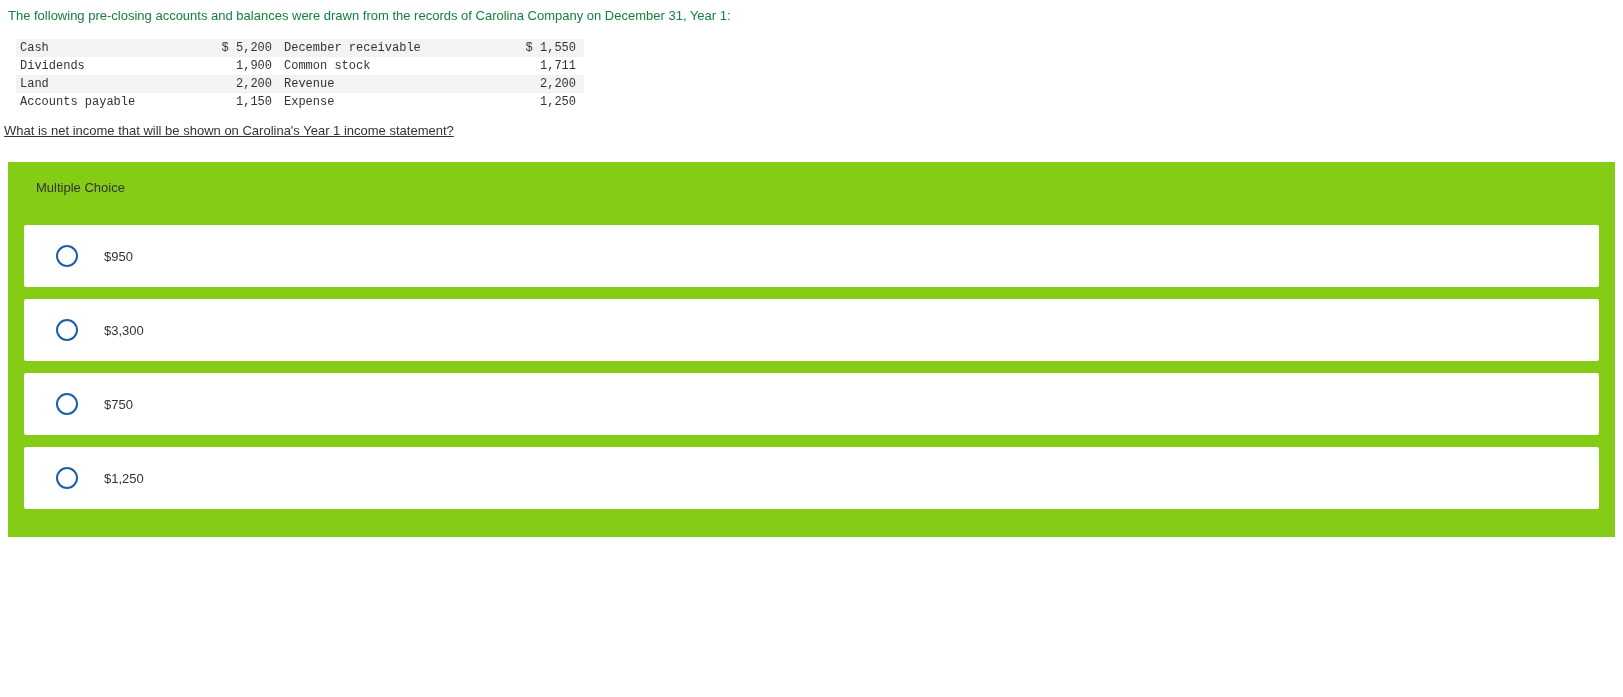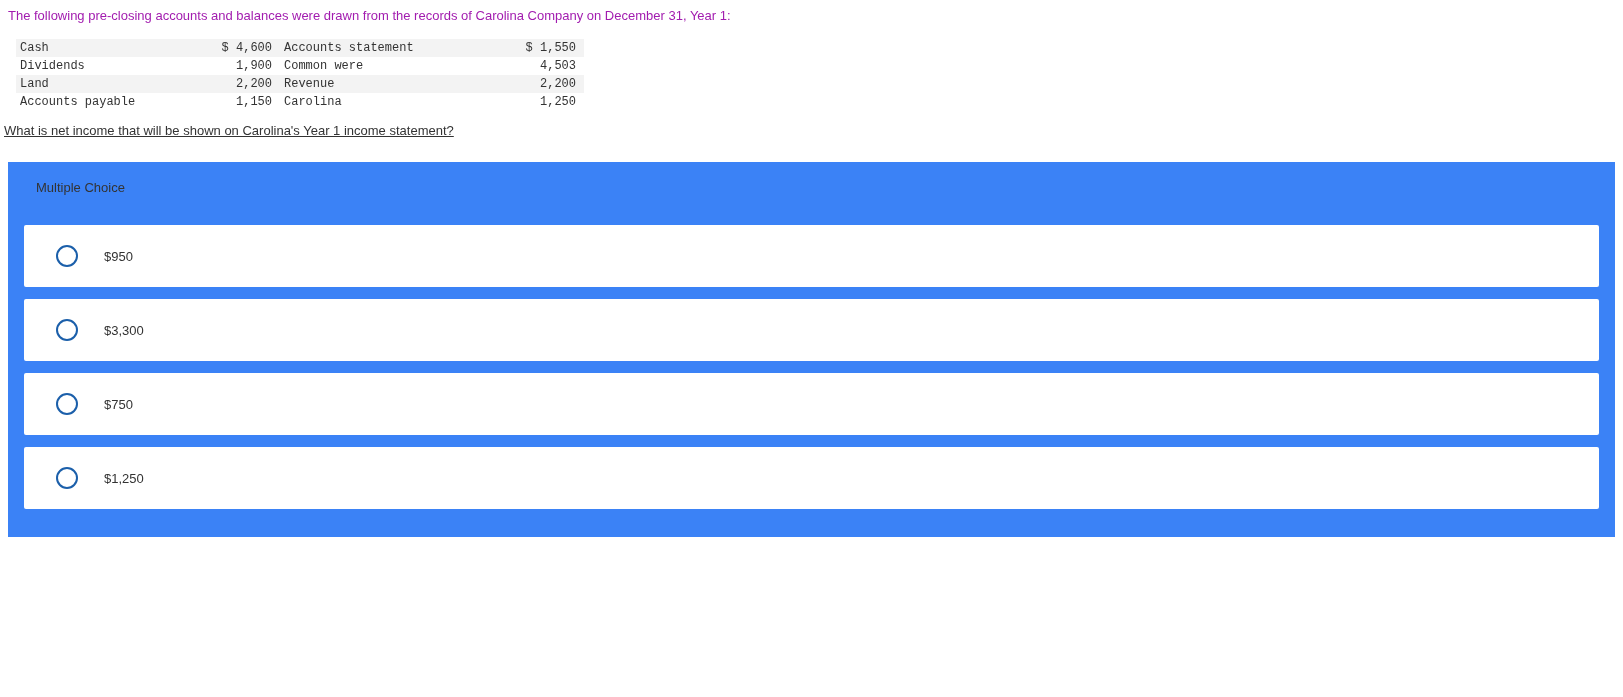--- a/index.html
+++ b/index.html
@@ -10,21 +10,21 @@
     body {
       font-family: Arial, Helvetica, sans-serif;
       font-size: 13px;
       color: #333;
       background: #fff;
       padding: 8px 0 0 0;
     }
     .question-intro {
       padding: 0 0 12px 8px;
       font-size: 13px;
-      color: #a21caf;
+      color: #15803d;
     }
     .accounts-table {
       margin: 4px 8px 12px 16px;
       border-collapse: collapse;
       font-family: "Courier New", Courier, monospace;
       font-size: 12px;
     }
     .accounts-table td {
       padding: 2px 8px 2px 4px;
       white-space: pre;
@@ -51,21 +51,21 @@
       text-align: right;
       width: 64px;
     }
     .question-prompt {
       padding: 0 8px 24px 4px;
       font-size: 13px;
       color: #333;
       text-decoration: underline;
     }
     .mc-container {
-      background: #3b82f6;
+      background: #84cc16;
       margin: 0 8px 0 8px;
       padding: 0 0 28px 0;
     }
     .mc-header {
       padding: 18px 0 18px 28px;
       font-size: 13px;
       color: #333;
     }
     .mc-option {
       background: #fff;
@@ -94,40 +94,40 @@
   </style>
 </head>
 <body>
 
 <div class="question-intro">The following pre-closing accounts and balances were drawn from the records of Carolina Company on December 31, Year 1:</div>
 
 <table class="accounts-table">
   <tbody>
       <tr>
     <td class="col-label-left">Cash</td>
-    <td class="col-val-left">$ 4,600</td>
-    <td class="col-label-right">Accounts statement</td>
+    <td class="col-val-left">$ 5,200</td>
+    <td class="col-label-right">December receivable</td>
     <td class="col-val-right">$ 1,550</td>
   </tr>
   <tr>
     <td class="col-label-left">Dividends</td>
     <td class="col-val-left">1,900</td>
-    <td class="col-label-right">Common were</td>
-    <td class="col-val-right">4,503</td>
+    <td class="col-label-right">Common stock</td>
+    <td class="col-val-right">1,711</td>
   </tr>
   <tr>
     <td class="col-label-left">Land</td>
     <td class="col-val-left">2,200</td>
     <td class="col-label-right">Revenue</td>
     <td class="col-val-right">2,200</td>
   </tr>
   <tr>
     <td class="col-label-left">Accounts payable</td>
     <td class="col-val-left">1,150</td>
-    <td class="col-label-right">Carolina</td>
+    <td class="col-label-right">Expense</td>
     <td class="col-val-right">1,250</td>
   </tr>
 </tbody>
   </table>
 
 <div class="question-prompt">What is net income that will be shown on Carolina's Year 1 income statement?</div>
 
 <div class="mc-container">
   <div class="mc-header">Multiple Choice</div>
 

